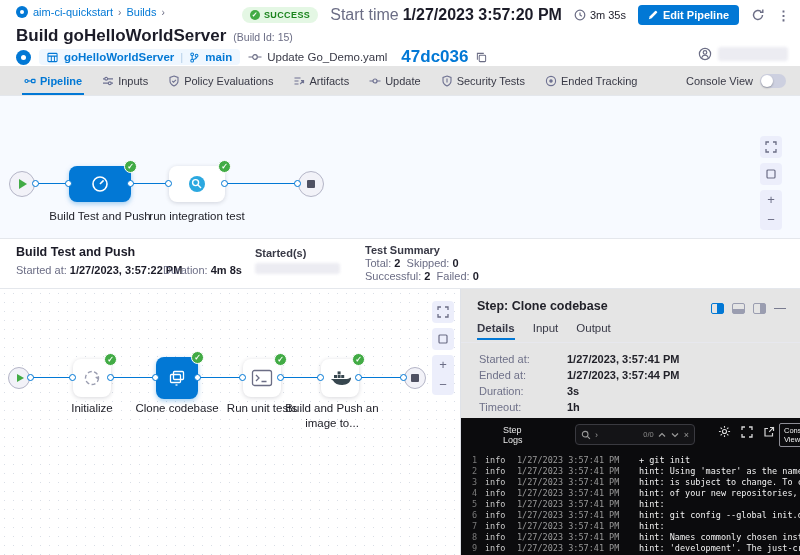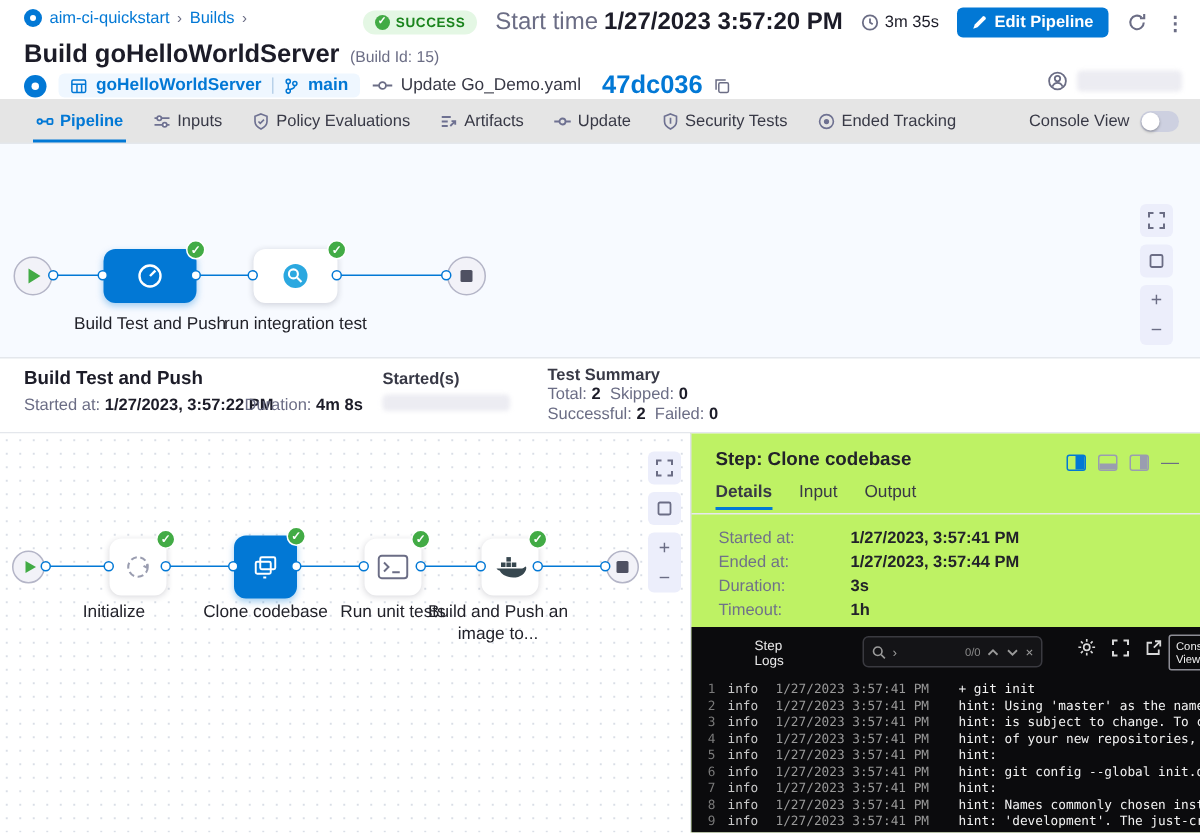--- a/index.html
+++ b/index.html
@@ -71,21 +71,21 @@
   .strip .kv { color:#6b6d85; }
   .strip .kv b { color:#1c1c28; }
   .s-started { position:absolute; left:16px; top:25px; }
   .s-duration { position:absolute; left:163px; top:25px; }
   .s-artifacts { position:absolute; left:255px; top:8px; font-weight:bold; color:#383946; }
   .s-art-blur { position:absolute; left:255px; top:24px; width:85px; height:11px; }
   .s-test { position:absolute; left:365px; top:5px; line-height:13px; }
   .s-test .hd { font-weight:bold; color:#383946; }
 
   
-  .panel { position:absolute; top:289px; left:460px; width:340px; height:266px; background:#bef264; border-left:1px solid #dfe2e8; }
+  .panel { position:absolute; top:289px; left:460px; width:340px; height:266px; background:#e5e5e5; border-left:1px solid #dfe2e8; }
   .p-head { position:absolute; top:10px; left:16px; font-size:12.5px; font-weight:bold; color:#22222a; }
   .p-layouts { position:absolute; top:12px; right:14px; display:flex; align-items:center; gap:8px; }
   .lyt { width:13px; height:11px; border:1px solid #9a9db0; border-radius:2px; position:relative; cursor:pointer; }
   .lyt.active { border-color:#0278d5; }
   .lyt.active::after { content:""; position:absolute; right:0; top:0; width:6px; height:9px; background:#0278d5; }
   .lyt.bottom::after { content:""; position:absolute; left:0; bottom:0; width:11px; height:4px; background:#9a9db0; }
   .lyt.right::after { content:""; position:absolute; right:0; top:0; width:5px; height:9px; background:#9a9db0; }
   .p-min { color:#6b6d85; font-size:12px; cursor:pointer; }
   .p-tabs { position:absolute; top:33px; left:16px; display:flex; gap:18px; font-size:11.5px; color:#383946; }
   .p-tab { padding-bottom:6px; position:relative; cursor:pointer; }
@@ -377,21 +377,21 @@
 
     <div class="stage-node white" style="left:73px; top:70px; width:38px; height:38px;">
       <span>
         <svg width="20" height="20" viewBox="0 0 20 20" fill="none" stroke="#9a9db0" stroke-width="1.4">
             <circle cx="10" cy="10" r="6.5" stroke-dasharray="4 2.4"></circle>
             <path d="M16.5 8.2l-1 2-1.8-1"></path>
           </svg>
       </span>
       <span class="chkbadge">✓</span>
     </div>
-    <div class="nlabel" style="left:26px; top:112px; width:100px;">Initialize</div>
+    <div class="nlabel" style="left:42px; top:112px; width:100px;">Initialize</div>
 
     <div class="stage-node blue" style="left:156px; top:68px; width:42px; height:42px;">
       <span>
         <svg width="20" height="20" viewBox="0 0 20 20" fill="none" stroke="#fff" stroke-width="1.3">
             <rect x="6.5" y="3.5" width="10" height="8" rx="1"></rect>
             <rect x="3.5" y="6.5" width="10" height="8" rx="1"></rect>
             <path d="M8.5 17h2"></path>
           </svg>
       </span>
       <span class="chkbadge">✓</span>

